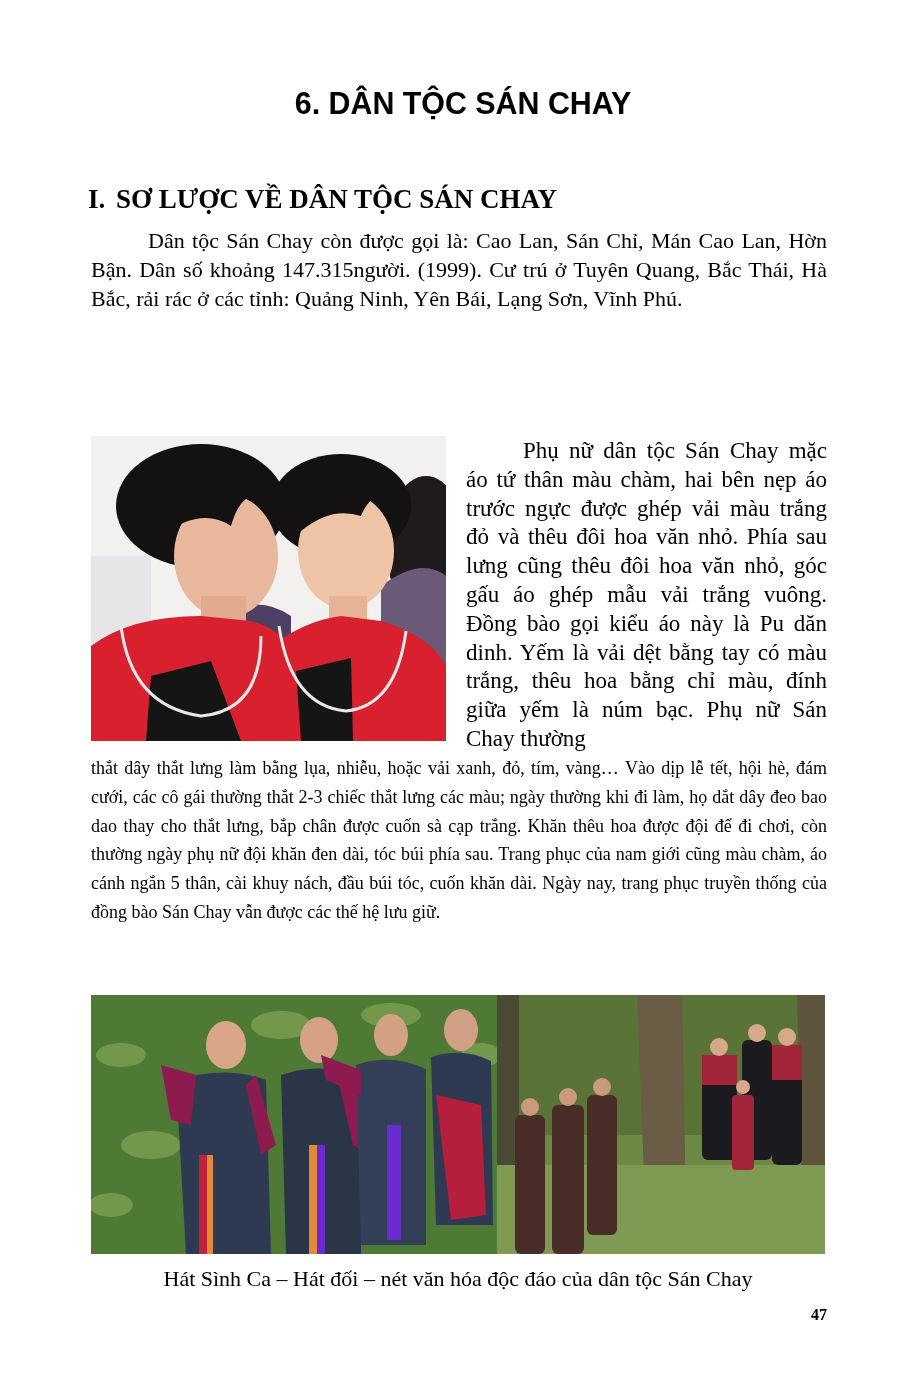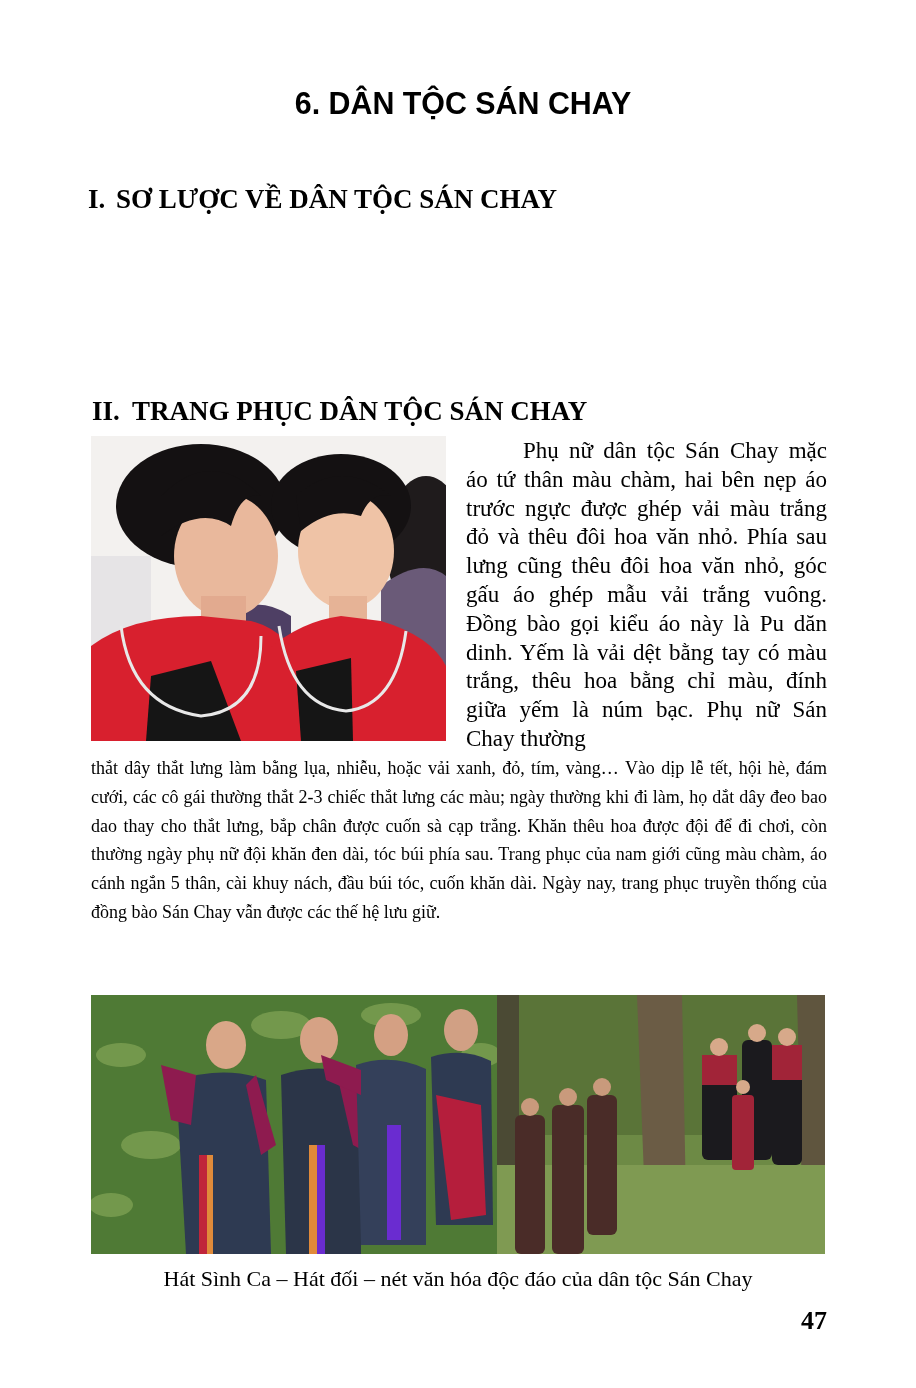--- a/index.html
+++ b/index.html
@@ -47,39 +47,37 @@
     }
     .photo-bottom .left { width: 406px; height: 100%; position: relative; overflow: hidden; }
     .photo-bottom .right { flex: 1; height: 100%; position: relative; overflow: hidden; }
 
     .caption {
       position: absolute; left: 0; top: 1266px; width: 916px; text-align: center;
       font-family: "Liberation Serif", serif; font-size: 22px;
     }
     .page-number {
       position: absolute; right: 89px; top: 1306px;
-      font-family: "Liberation Serif", serif; font-weight: bold; font-size: 26px;
+      font-family: "Liberation Serif", serif; font-weight: bold; font-size: 16px;
     }
     svg { display: block; }
   </style>
 </head>
 <body>
 
 <div class="page">
 
   <div class="title">6. DÂN TỘC SÁN CHAY</div>
 
   <div class="heading h1">
     <span class="num">I.</span><span>SƠ LƯỢC VỀ DÂN TỘC SÁN CHAY</span>
   </div>
 
+  <div class="para para1">Dân tộc Sán Chay còn được gọi là: Cao Lan, Sán Chỉ, Mán Cao Lan, Hờn Bận. Dân số khoảng 147.315người. (1999). Cư trú ở Tuyên Quang, Bắc Thái, Hà Bắc, rải rác ở các tỉnh: Quảng Ninh, Yên Bái, Lạng Sơn, Vĩnh Phú.</div>
 
-  <div class="heading h2">
-    <span class="num">II.</span><span>TRANG PHỤC DÂN TỘC SÁN CHAY</span>
-  </div>
 
   <div class="photo-top">
     <svg width="355" height="305" viewBox="0 0 355 305">
       <rect width="355" height="305" fill="#f3f1ef"></rect>
       <rect x="0" y="120" width="60" height="110" fill="#e6e4e6"></rect>
 
       <ellipse cx="335" cy="110" rx="40" ry="70" fill="#1f1b1c"></ellipse>
       <path d="M290 150 Q330 120 355 140 L355 240 L290 240 Z" fill="#6a5a78"></path>
       <path d="M140 175 Q170 160 200 180 L200 220 L140 220 Z" fill="#4e3f64"></path>
 

